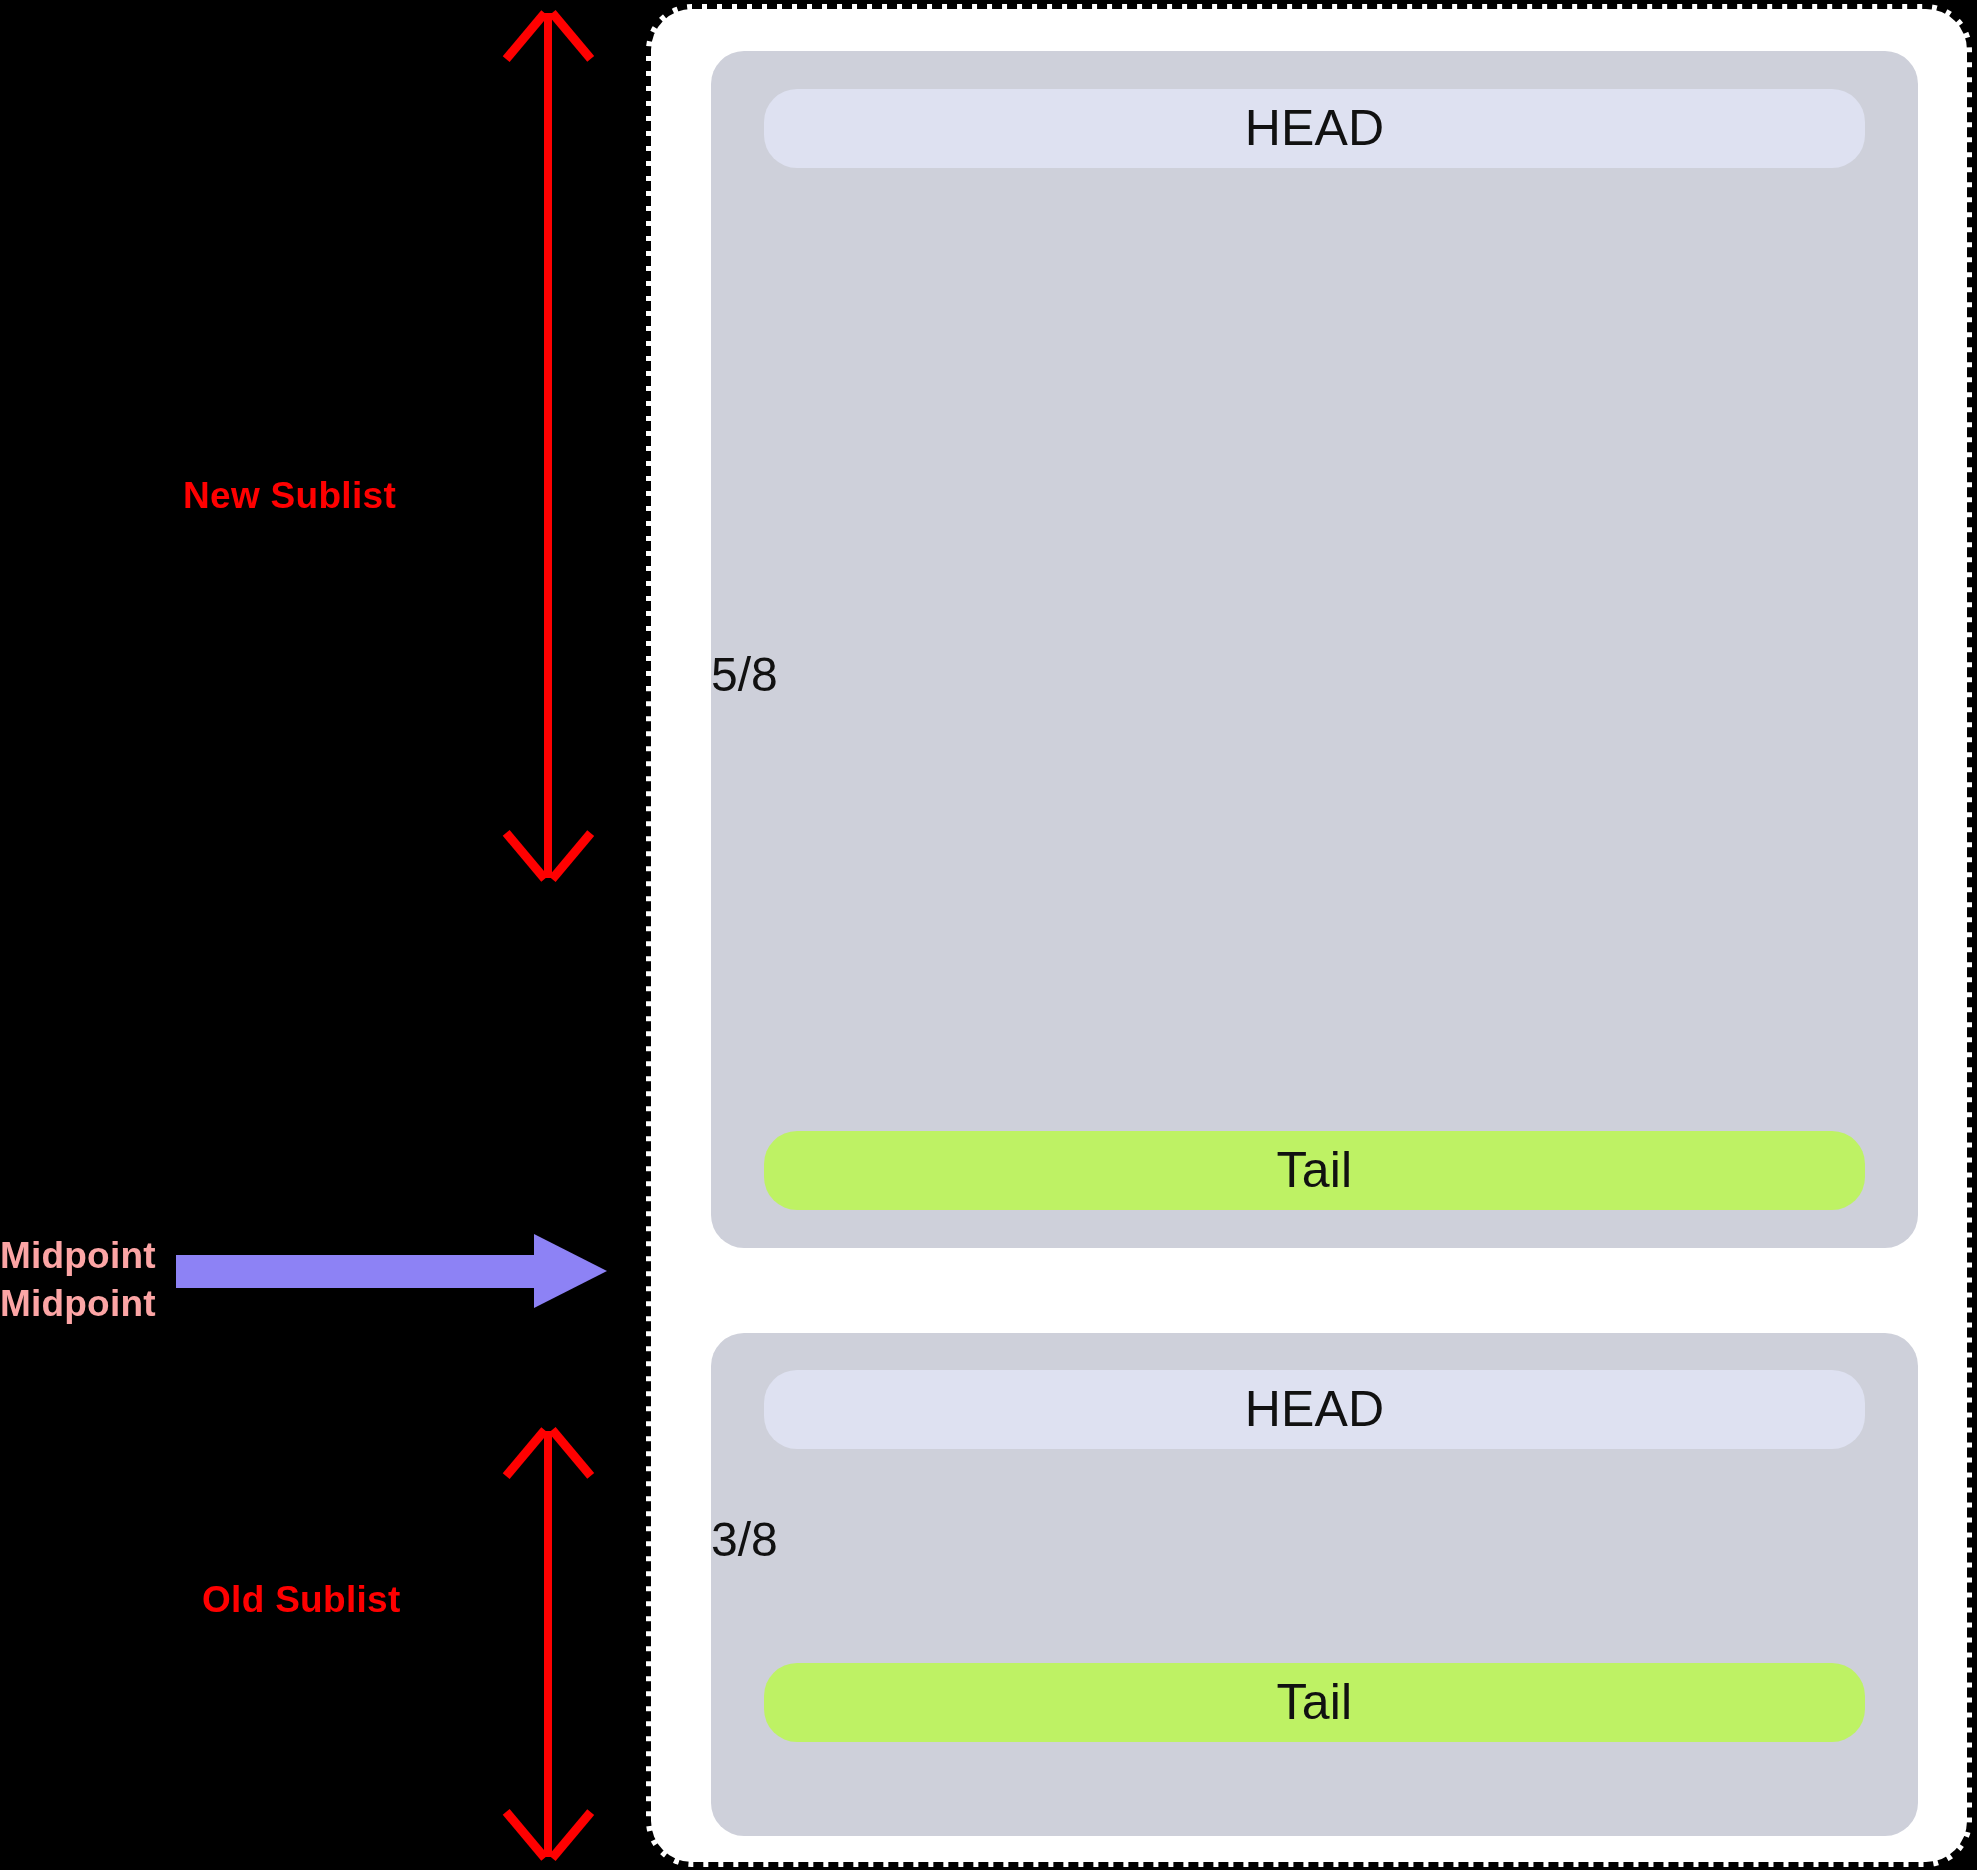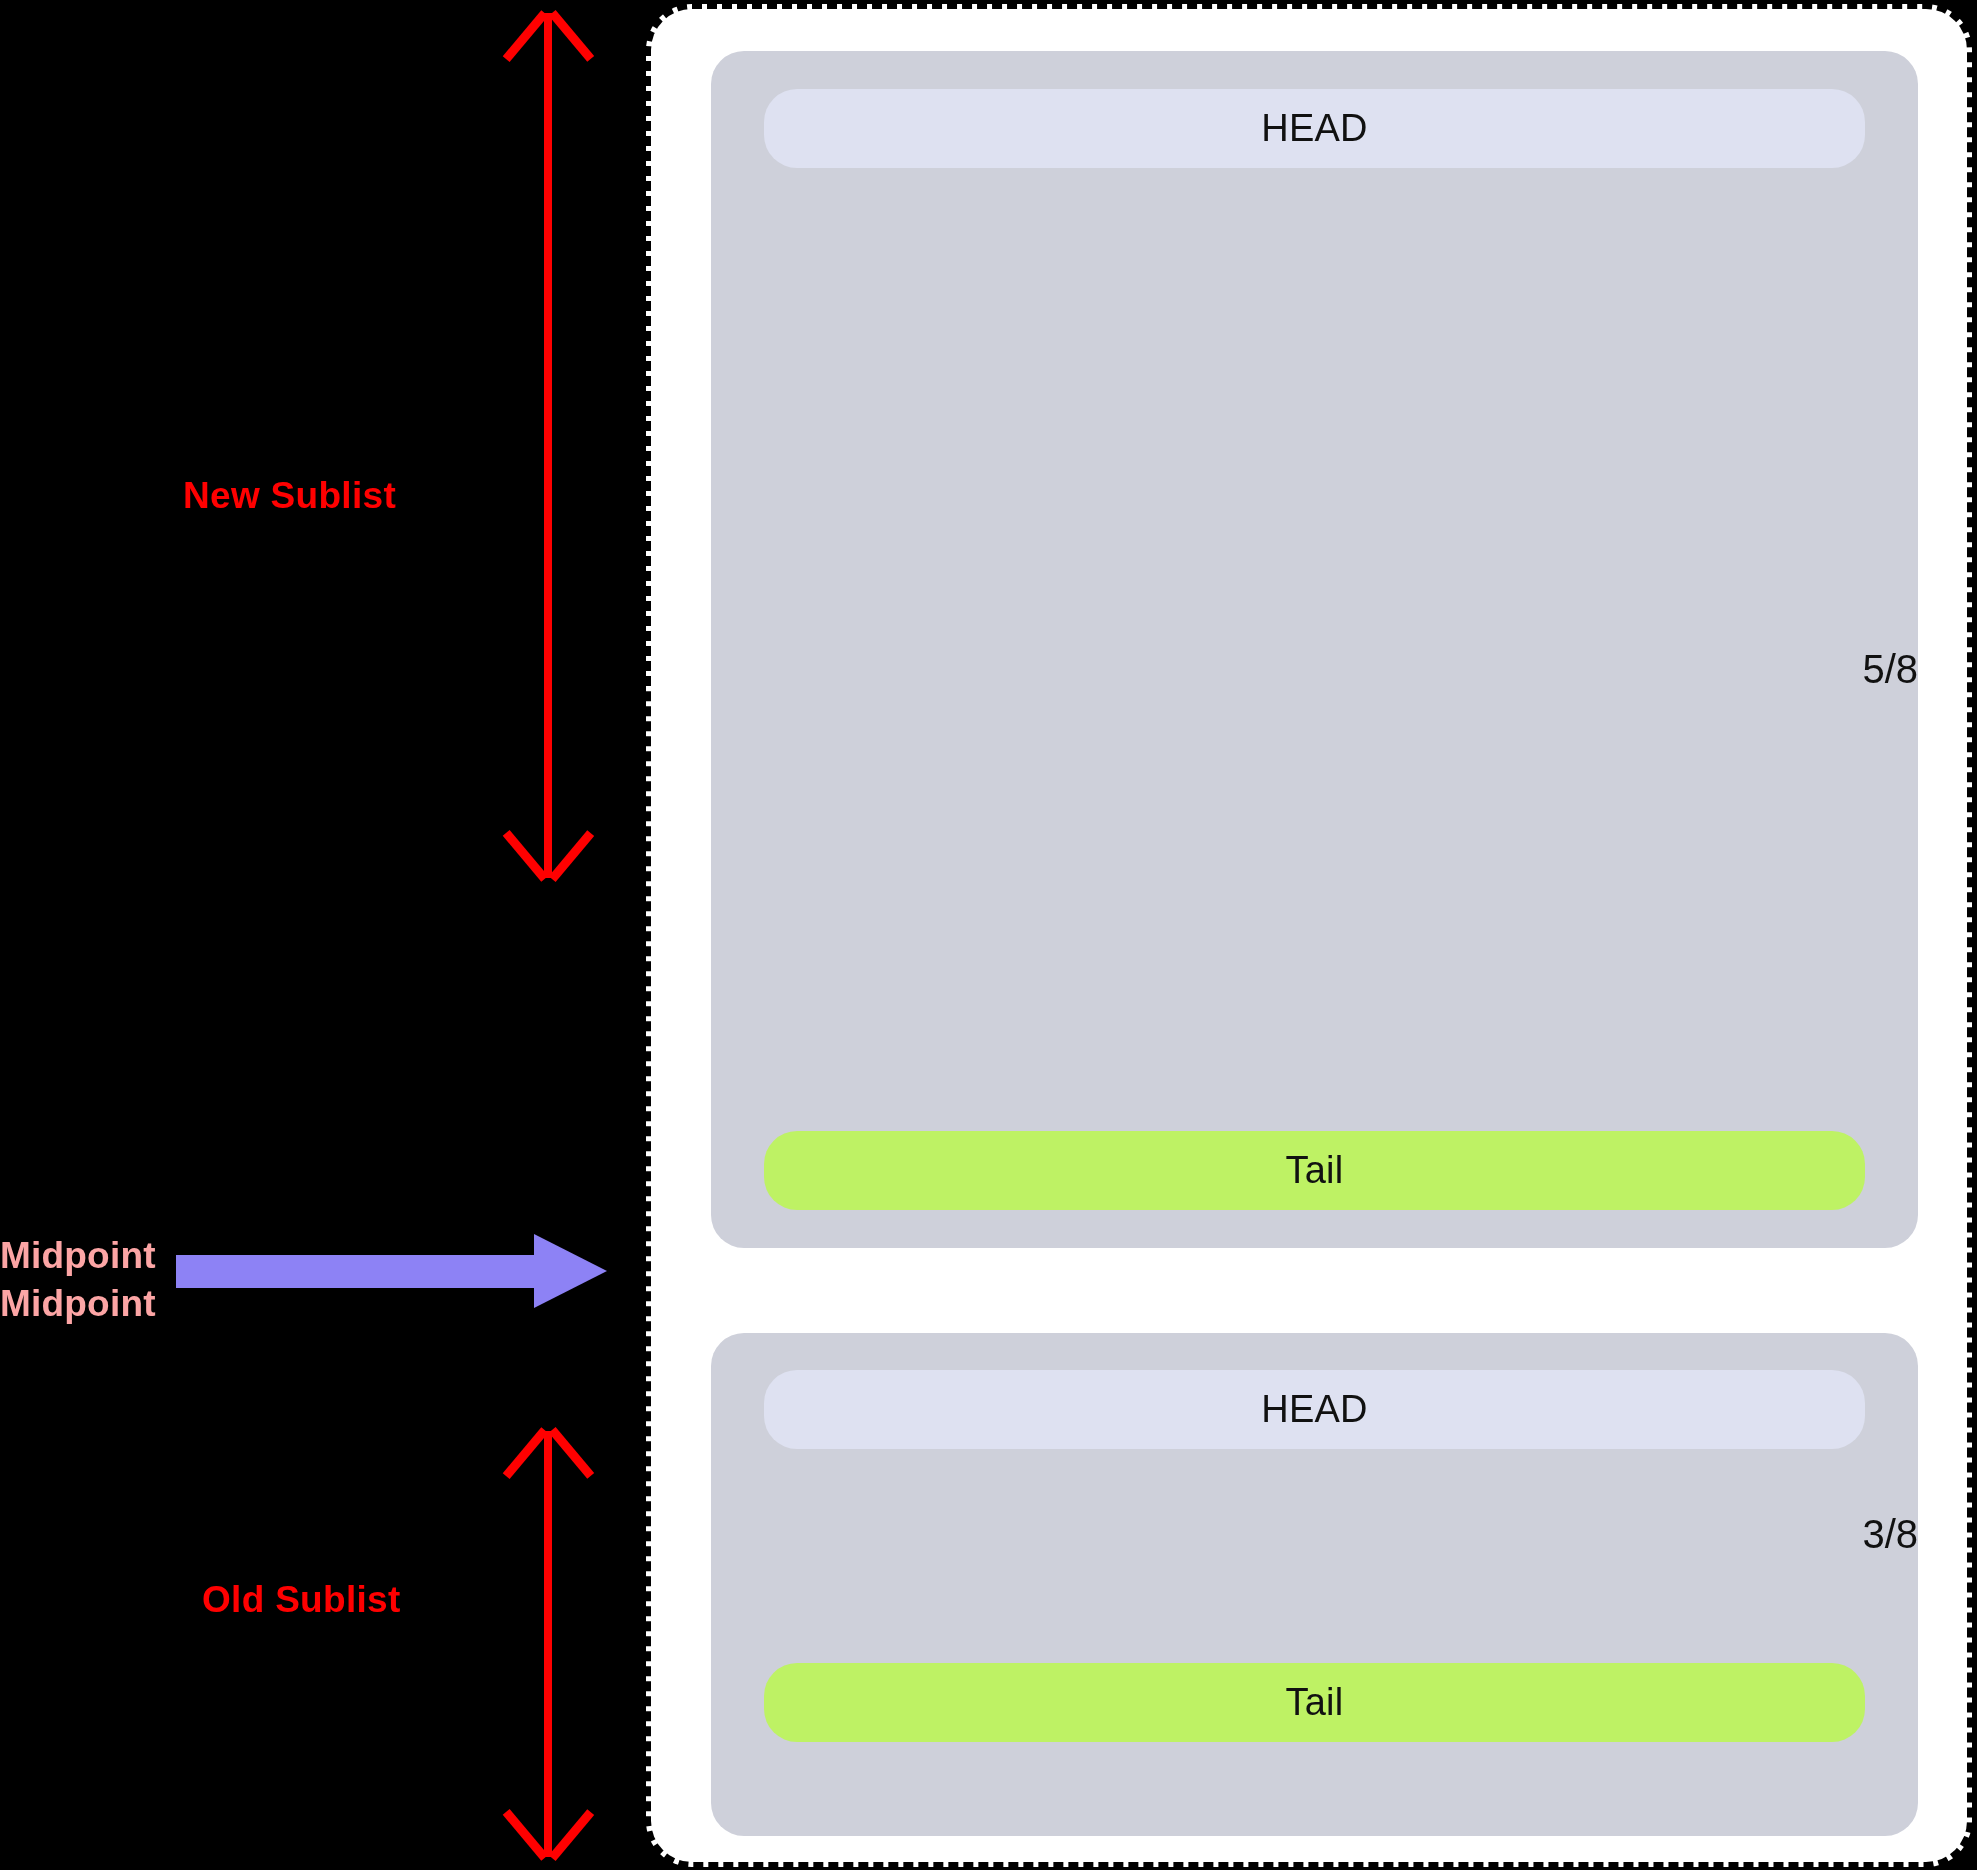--- a/index.html
+++ b/index.html
@@ -52,21 +52,21 @@
   
   .node-box {
     position: absolute;
     left: 53px;
     width: 1101px;
     border-radius: 33px;
     display: flex;
     align-items: center;
     justify-content: center;
     color: #111111;
-    font-size: 38px;
+    font-size: 50px;
     font-weight: 400;
     letter-spacing: 0.2px;
     box-sizing: border-box;
   }
   .node-head { background: #DEE1F1; }
   .node-tail { background: #bef264; }
 
   
   .card-new .node-head { top: 38px; height: 79px; }
   .card-new .node-tail { top: 1080px; height: 79px; }
@@ -74,22 +74,22 @@
 
   
   .card-old .node-head { top: 37px; height: 79px; }
   .card-old .node-tail { top: 330px; height: 79px; }
   .card-old .fraction  { top: 179px; }
 
   .fraction {
     position: absolute;
     left: 0;
     width: 100%;
-    text-align: right;
-    font-size: 40px;
+    text-align: left;
+    font-size: 48px;
     color: #111111;
     font-weight: 400;
   }
 
   
   .red-arrow {
     position: absolute;
     left: 544px;
     width: 7.7px;
     background: #FF0000;

